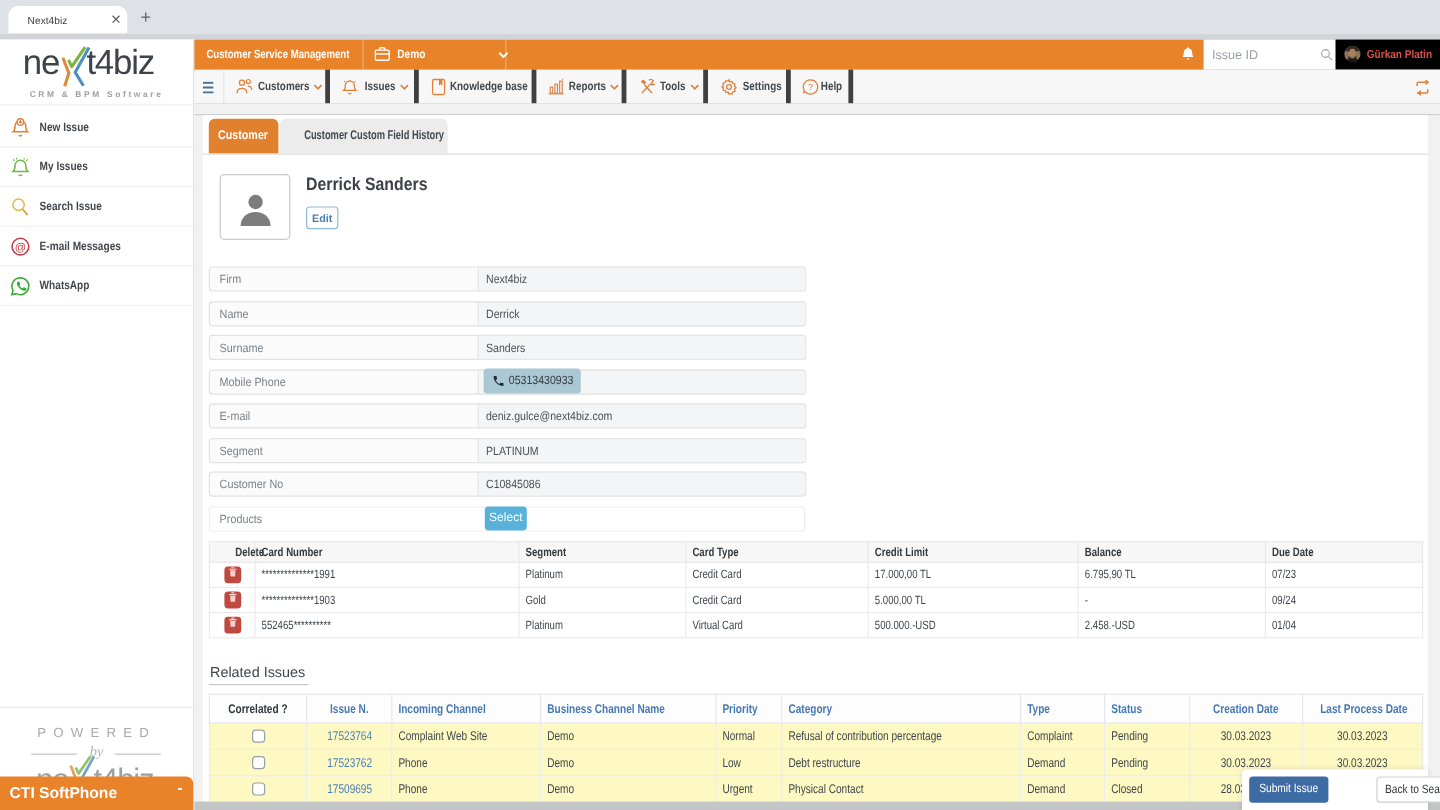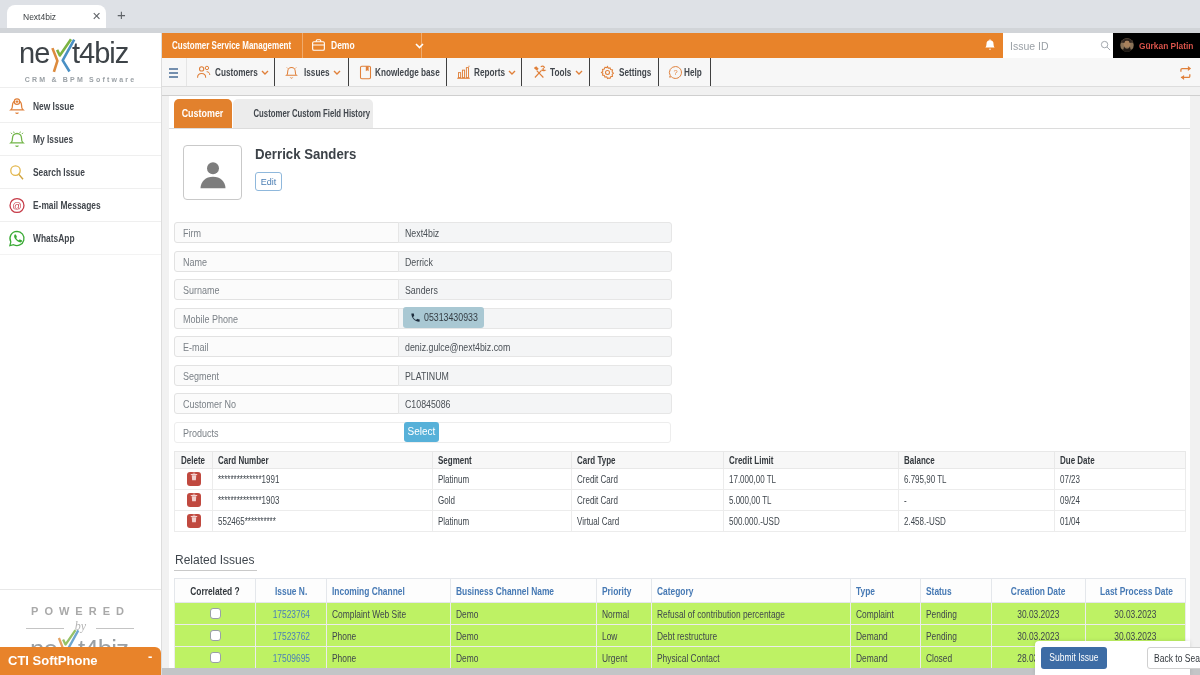--- a/index.html
+++ b/index.html
@@ -16,71 +16,71 @@
 #topbar { position:absolute; left:162px; top:33px; width:1038px; height:27px; background:#e8832a; }
 #topbar .csm { position:absolute; left:10px; top:7px; color:#fff; font-weight:bold; font-size:10px; transform:scaleX(0.8); transform-origin:left center; white-space:nowrap; }
 #demoseg { position:absolute; left:140px; top:0; width:120px; height:25px; border-left:1px solid rgba(255,255,255,0.32); border-right:1px solid rgba(255,255,255,0.32); }
 #demoseg .d { position:absolute; left:28px; top:7px; color:#fff; font-weight:bold; font-size:10px; transform:scaleX(0.85); transform-origin:left center; }
 #userarea { position:absolute; left:1113px; top:33px; width:87px; height:25px; background:#000000; }
 #uname { position:absolute; left:26px; top:7px; color:#d9534a; font-weight:bold; font-size:9.5px; white-space:nowrap; transform:scaleX(0.88); transform-origin:left center; }
 #issuebox { position:absolute; left:1003px; top:33px; width:110px; height:25px; background:#fff; }
 #issuebox .ph { position:absolute; left:7px; top:7px; color:#9aa0a6; font-size:10.5px; }
 
 #navbar { position:absolute; left:162px; top:58px; width:1038px; height:29px; background:#f7f7f7; border-bottom:1px solid #ddd; }
-.navitem { position:absolute; top:0; height:28px; border-right:1px solid #404040; }
+.navitem { position:absolute; top:0; height:28px; border-right:4px solid #404040; }
 .navitem .lbl { position:absolute; top:9px; font-weight:bold; font-size:10px; color:#42474d; white-space:nowrap; transform:scaleX(0.82); transform-origin:left center; }
 
 #sidebar { position:absolute; left:0; top:33px; width:162px; height:642px; background:#fff; border-right:1px solid #ddd; }
 #logo { position:absolute; left:0; top:0; width:161px; height:55px; border-bottom:1px solid #eee; }
 .menuitem { position:absolute; left:0; width:161px; height:33px; border-bottom:1px solid #efefef; }
 .menuitem .mi { position:absolute; left:33px; top:11px; font-weight:bold; font-size:10px; color:#42474d; white-space:nowrap; transform:scaleX(0.84); transform-origin:left center; }
 .menuitem svg { position:absolute; left:8px; top:7px; }
 
 #contentbg { position:absolute; left:162px; top:87px; width:1038px; height:588px; background:#f1f1f1; }
 #topline { position:absolute; left:162px; top:95px; width:1038px; height:1px; background:#cfcfcf; }
 #panel { position:absolute; left:169px; top:96px; width:1021px; height:572px; background:#fff; }
 #tab1 { position:absolute; left:174px; top:99px; width:58px; height:29px; background:#e2812d; border-radius:5px 5px 0 0; color:#fff; font-weight:bold; font-size:10.5px; text-align:center; line-height:29px; }
 #tab2 { position:absolute; left:233px; top:99px; width:140px; white-space:nowrap; height:29px; background:#ececec; border-radius:5px 5px 0 0; color:#42474d; font-weight:bold; font-size:10.5px; text-align:left; line-height:29px; }
 #tabline { position:absolute; left:169px; top:128px; width:1021px; height:1px; background:#dcdcdc; }
 
 #avatarbox { position:absolute; left:183px; top:145px; width:59px; height:55px; background:#fff; border:1px solid #c9c9c9; border-radius:4px; }
 #custname { position:absolute; left:255px; top:145px; font-size:15px; font-weight:bold; color:#3c4248; transform:scaleX(0.88); transform-origin:left center; white-space:nowrap; }
-#editbtn { position:absolute; left:255px; top:172px; width:27px; height:19px; border:1px solid #8fb8dc; border-radius:3px; color:#4a7db3; font-size:9px; font-weight:normal; text-align:center; line-height:19px; background:#fff; }
+#editbtn { position:absolute; left:255px; top:172px; width:27px; height:19px; border:1px solid #8fb8dc; border-radius:3px; color:#4a7db3; font-size:9px; font-weight:bold; text-align:center; line-height:19px; background:#fff; }
 
 .frow { position:absolute; left:174px; width:497px; height:21px; background:#fbfbfb; border:1px solid #e2e2e2; border-radius:3px; }
 .frow .vbox { position:absolute; left:223px; top:-1px; width:274px; height:21px; background:#f4f5f6; border:1px solid #e6e6e6; border-radius:0 3px 3px 0; }
 .frow .flbl { position:absolute; left:8px; top:5px; font-size:10px; color:#7b8187; transform:scaleX(0.9); transform-origin:left center; white-space:nowrap; }
 .frow .fval { position:absolute; left:230px; top:5px; font-size:10px; color:#4a5056; transform:scaleX(0.88); transform-origin:left center; white-space:nowrap; }
 #mchip { position:absolute; left:403px; top:307px; width:81px; height:21px; background:#a9c8d3; border-radius:3px; }
 #mchip .n { position:absolute; left:21px; top:5px; font-size:10px; color:#333b42; transform:scaleX(0.88); transform-origin:left center; white-space:nowrap; }
 #selbtn { position:absolute; left:404px; top:422px; width:35px; height:20px; background:#57b1d9; border-radius:3px; color:#fff; font-size:10px; text-align:center; line-height:20px; }
 
 table { border-collapse:collapse; table-layout:fixed; }
 #cardtbl { position:absolute; left:174px; top:451px; width:1011px; font-size:10px; color:#3f464d; }
 #cardtbl th { border:1px solid #e8e8e8; background:#f7f7f7; font-size:10px; text-align:left; padding:2px 5px; height:17px; font-weight:bold; color:#33383d; }
 #cardtbl td { border:1px solid #ececec; padding:0 5px; height:21px; background:#fff;margin-top:35px; }
 #reltitle { position:absolute; left:175px; top:553px; font-size:12px; color:#3f464d; }
 #relline { position:absolute; left:174px; top:570px; width:83px; height:1px; background:#c9c9c9; }
 #reltbl { position:absolute; left:174px; top:578px; width:1011px; font-size:10.5px; color:#3f464d; }
 #reltbl th { border:1px solid #e4e7eb; background:#fdfdfd; font-size:10.5px; padding:1px 5px; height:24px; font-weight:bold; color:#4679b4; text-align:left; }
-#reltbl td { border:1px solid #ececec; padding:0 5px; height:22px; background:#bef264; }
+#reltbl td { border:1px solid #ececec; padding:0 5px; height:22px; background:#fef9c3; }
 #reltbl a { color:#4c80b8; text-decoration:none; }
 .cb { width:11px; height:11px; border:1px solid #9aa0a6; border-radius:3px; background:#fff; margin:0 auto; }
 .trashbtn { display:inline-block; width:14px; height:14px; background:#c0493f; border-radius:3px; vertical-align:middle; line-height:14px; }
 .trashbtn svg { vertical-align:2px; }
 .cnd { display:inline-block; transform:scaleX(0.8); transform-origin:left center; white-space:nowrap; }
 .cndc { display:inline-block; transform:scaleX(0.8); transform-origin:center center; white-space:nowrap; }
 
 #floatpanel { position:absolute; left:1035px; top:641px; width:155px; height:34px; background:#fff; border-radius:4px 0 0 0; box-shadow:0 0 4px rgba(0,0,0,0.12); }
 #submitbtn { position:absolute; left:6px; top:6px; width:66px; height:22px; background:#3d6ca5; border-radius:3px; color:#fff; font-size:10px; text-align:center; line-height:22px; }
 #backbtn { position:absolute; left:75px; top:6px; width:71px; height:22px; background:#fff; border:1px solid #d0d0d0; border-radius:3px; color:#33383d; font-size:10px; text-align:center; line-height:22px;margin-left:37px; }
 #hscroll { position:absolute; left:162px; top:668px; width:1038px; height:7px; background:#c3c5c7; }
 
 #powered { position:absolute; left:0; top:556px; width:161px; height:86px; border-top:1px solid #e8e8e8; }
-#powered .pw { position:absolute; left:0; top:15px; width:161px; text-align:center; letter-spacing:6px; color:#a9a9a9; font-weight:bold; font-size:11px; }
+#powered .pw { position:absolute; left:0; top:15px; width:161px; text-align:center; letter-spacing:6px; color:#a9a9a9; font-weight:normal; font-size:11px; }
 #powered .by { position:absolute; left:0; top:29px; width:161px; text-align:center; color:#b5b5b5; font-size:12px; font-style:italic; font-family:"Liberation Serif", serif; }
 #powered .l1 { position:absolute; left:26px; top:38px; width:38px; height:1px; background:#c4c4c4; }
 #powered .l2 { position:absolute; left:96px; top:38px; width:38px; height:1px; background:#c4c4c4; }
 #glogo { position:absolute; left:22px; top:44px; width:120px; }
 #ctibar { position:absolute; left:0; top:614px; width:161px; height:28px; background:#e8832a; border-radius:0 6px 0 0; }
 #ctibar .t { position:absolute; left:8px; top:6px; color:#fff; font-size:13px; font-weight:bold; }
 #ctibar .m { position:absolute; left:148px; top:2px; color:#fff; font-size:13px; font-weight:bold; }
 </style>
 </head>
 <body>
@@ -354,21 +354,21 @@
         <col style="width:38px">
         <col style="width:220px">
         <col style="width:139px">
         <col style="width:152px">
         <col style="width:175px">
         <col style="width:156px">
         <col style="width:131px">
       </colgroup>
     <tbody>
         <tr>
-          <th style="text-align:center;padding:2px 3px"><span class="cndc">Delete</span></th>
+          <th style="text-align:center;padding:2px 18px"><span class="cndc">Delete</span></th>
           <th><span class="cnd">Card Number</span></th>
           <th><span class="cnd">Segment</span></th>
           <th><span class="cnd">Card Type</span></th>
           <th><span class="cnd">Credit Limit</span></th>
           <th><span class="cnd">Balance</span></th>
           <th><span class="cnd">Due Date</span></th>
         </tr>
     <tr>
           <td style="text-align:center"><span class="trashbtn"><svg width="8" height="9" viewBox="0 0 12 14">
                 <path fill="#f3d1cf" d="M1 3h10v1.5H1zM4 1h4v1.5H4zM2.5 5h7l-.6 8H3.1z"></path>

